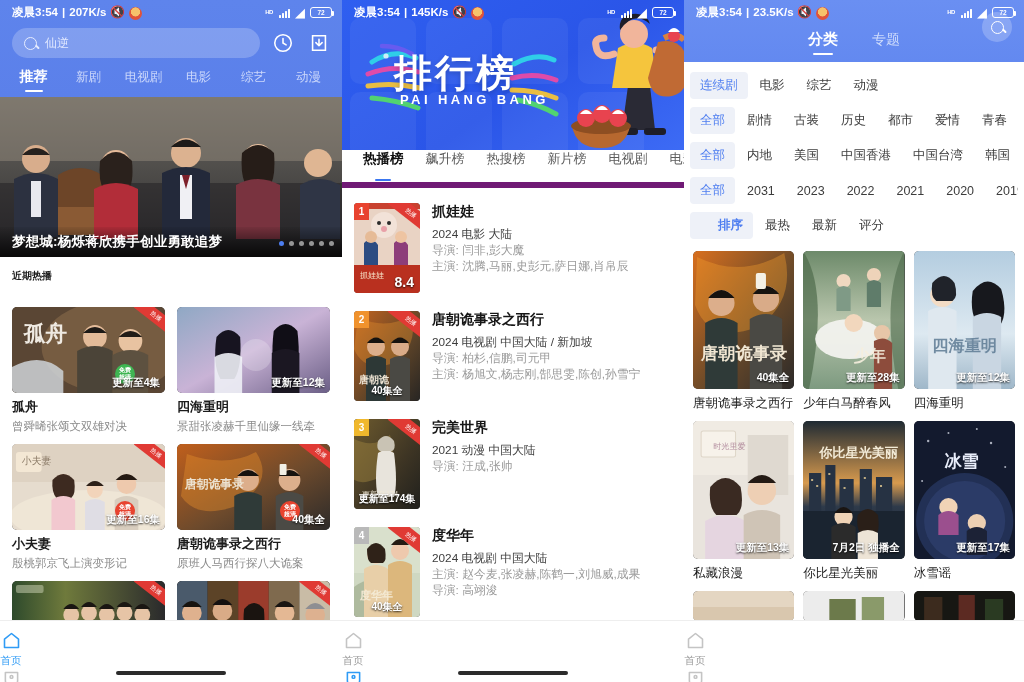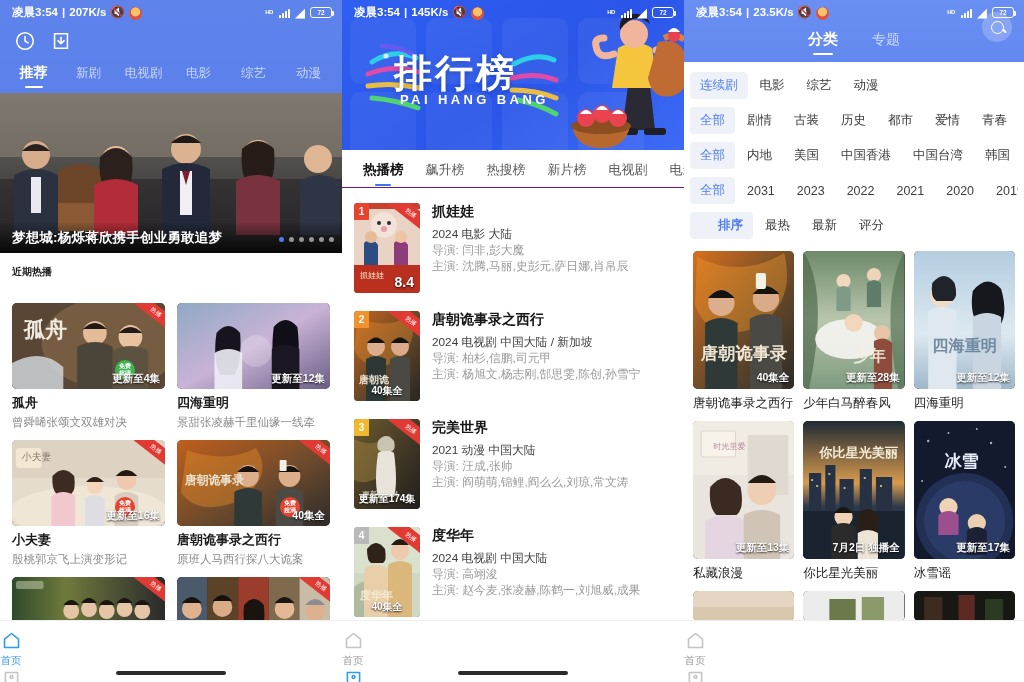--- a/index.html
+++ b/index.html
@@ -102,21 +102,21 @@
   }
   .dot-badge.red { background:#e8432f; }
   .card .name { font-size: 13px; color:#1c1c1c; font-weight: bold; margin-top: 5px; }
   .card .sub { font-size: 11.5px; color:#8a8a8a; margin-top: 3px; white-space:nowrap; overflow:hidden; }
 
   
   .p2-hero { height: 150px; background: linear-gradient(145deg,#2f5ff0 0%, #2a55e8 55%, #3d6bf5 100%); position:relative; overflow:hidden; }
   .p2-hero .sq { position:absolute; background: rgba(255,255,255,.055); border-radius:10px; }
   .ph-title { position:absolute; left: 52px; top: 48px; color:#fff; font-size: 38px; font-weight:bold; letter-spacing:3px; text-shadow:0 2px 5px rgba(0,0,0,.2); }
   .ph-sub { position:absolute; left: 58px; top: 92px; color:#fff; font-size: 13px; font-weight:bold; letter-spacing: 3.4px; }
-  .rank-tabs { display:flex; align-items:flex-end; gap: 0; padding: 0 10px; height: 38px; border-bottom:1px solid #701a75; overflow:hidden;}
+  .rank-tabs { display:flex; gap: 0; padding: 0 10px; height: 38px; border-bottom:6px solid #701a75; overflow:hidden;}
   .rank-tabs .rt { color:#5c5c5c; font-size: 13px; white-space:nowrap; padding: 0 11px 8px; position:relative; }
   .rank-tabs .rt.active { color:#111; font-weight:bold; font-size:13.5px; }
   .rank-tabs .rt.active::after{content:"";position:absolute;left:50%;transform:translateX(-50%);bottom:1px;
     width:16px;height:2.5px;background:#3a76f0;border-radius:2px;}
   .rank-list { padding: 6px 0 0; }
   .rank-item { display:flex; gap: 12px; padding: 9px 12px; }
   .rank-poster { width: 66px; height: 90px; border-radius: 4px; overflow:hidden; position:relative; flex:none; background:#444; }
   .rk-num { position:absolute; left:0; top:0; width:15px;height:17px; color:#fff;
     font-size:10px; font-weight:bold; text-align:center; line-height:17px; }
   .rk-num.c1{background:#e8432f}.rk-num.c2{background:#f0922d}.rk-num.c3{background:#f0b82d}.rk-num.c4{background:#b9b9b9}.rk-num.c5{background:#b9b9b9}
@@ -189,20 +189,24 @@
               <i></i>
             </span>
           <span class="wifi">◢</span>
           <span class="batt">
               <span>72</span>
             </span>
         </div>
       </div>
 
       <div class="searchrow">
+        <div class="searchbox">
+          <span class="mag"></span>
+          <span title="仙逆">仙逆</span>
+        </div>
         <div class="hic">
           <svg width="22" height="22" viewBox="0 0 24 24" fill="none" stroke="currentColor" stroke-width="1.7">
             <circle cx="12" cy="12" r="9"></circle>
               <path d="M12 7v5l3.4 2" stroke-linecap="round"></path>
           </svg>
         </div>
         <div class="hic">
           <svg width="22" height="22" viewBox="0 0 24 24" fill="none" stroke="currentColor" stroke-width="1.7">
             <path d="M5 4h14v16H5z" rx="2"></path>
               <path d="M12 8v7M8.6 11.6 12 15l3.4-3.4" stroke-linecap="round" stroke-linejoin="round"></path>
@@ -651,21 +655,20 @@
             <text x="8" y="78" font-family="Liberation Serif, serif" font-size="8" fill="#f0e8d6">更新至174</text>
           </svg>
           <div class="rk-num c3">3</div>
           <div class="rk-corner">热播</div>
           <div class="rk-ep">更新至174集</div>
         </div>
         <div class="rank-info">
           <div class="ri-title">完美世界</div>
           <div class="ri-meta">2021  动漫  中国大陆</div>
           <div class="ri-line">导演: 汪成,张帅</div>
-          <div class="ri-line">主演: 阎萌萌,锦鲤,阎么么,刘琼,常文涛</div>
         </div>
       </div>
 
       <div class="rank-item">
         <div class="rank-poster">
           <svg viewBox="0 0 66 90" preserveAspectRatio="none" width="100%" height="100%">
             <rect width="66" height="90" fill="#cfd8c2"></rect>
             <rect width="66" height="46" fill="#d9e0cc"></rect>
             <path d="M0 60 q18 -14 34 0 v30 H0z" fill="#8d9b7a" opacity=".5"></path>
             <circle cx="22" cy="28" r="9" fill="#f0d3b8"></circle>
@@ -676,22 +679,22 @@
             <path d="M34 38q12-8 24 0v52H34z" fill="#dcb77c"></path>
             <text x="6" y="72" font-family="Liberation Serif, serif" font-size="11" fill="#f4ead4" font-weight="bold">度华年</text>
           </svg>
           <div class="rk-num c4">4</div>
           <div class="rk-corner">热播</div>
           <div class="rk-ep">40集全</div>
         </div>
         <div class="rank-info">
           <div class="ri-title">度华年</div>
           <div class="ri-meta">2024  电视剧  中国大陆</div>
+          <div class="ri-line">主演: 赵今麦,张凌赫,陈鹤一,刘旭威,成果</div>
           <div class="ri-line">导演: 高翊浚</div>
-          <div class="ri-line">主演: 赵今麦,张凌赫,陈鹤一,刘旭威,成果</div>
         </div>
       </div>
 
       <div class="rank-item">
         <div class="rank-poster">
           <svg viewBox="0 0 66 90" preserveAspectRatio="none" width="100%" height="100%">
             <rect width="66" height="90" fill="#2e3038"></rect>
             <rect x="18" y="4" width="30" height="22" fill="#d8d8d8"></rect>
             <circle cx="42" cy="30" r="10" fill="#8a6a52"></circle>
           </svg>

